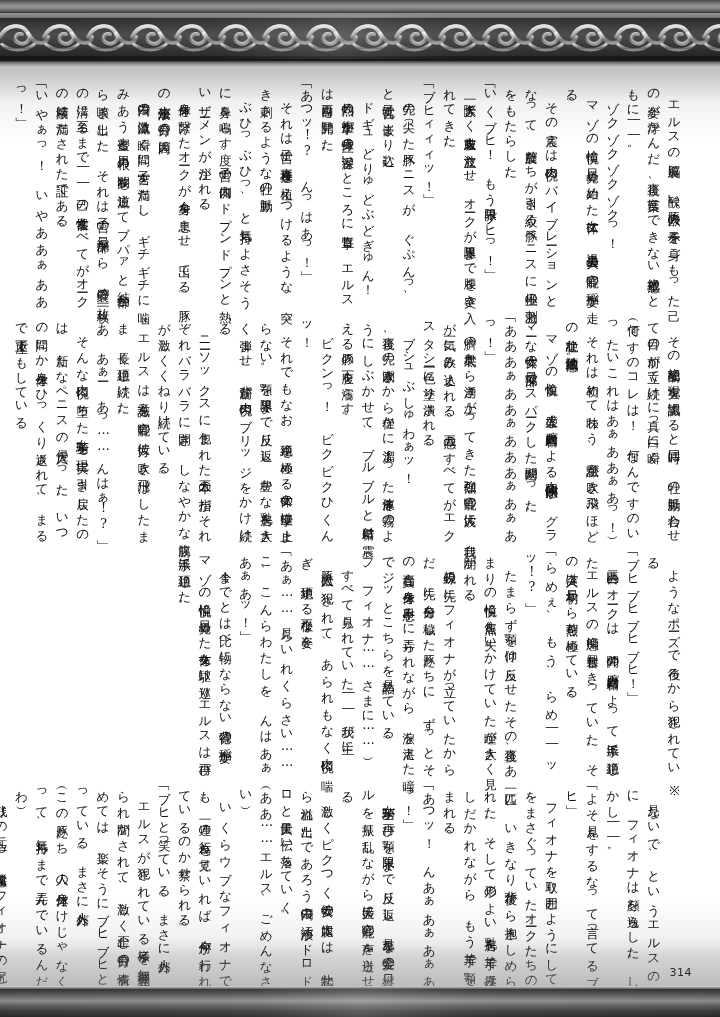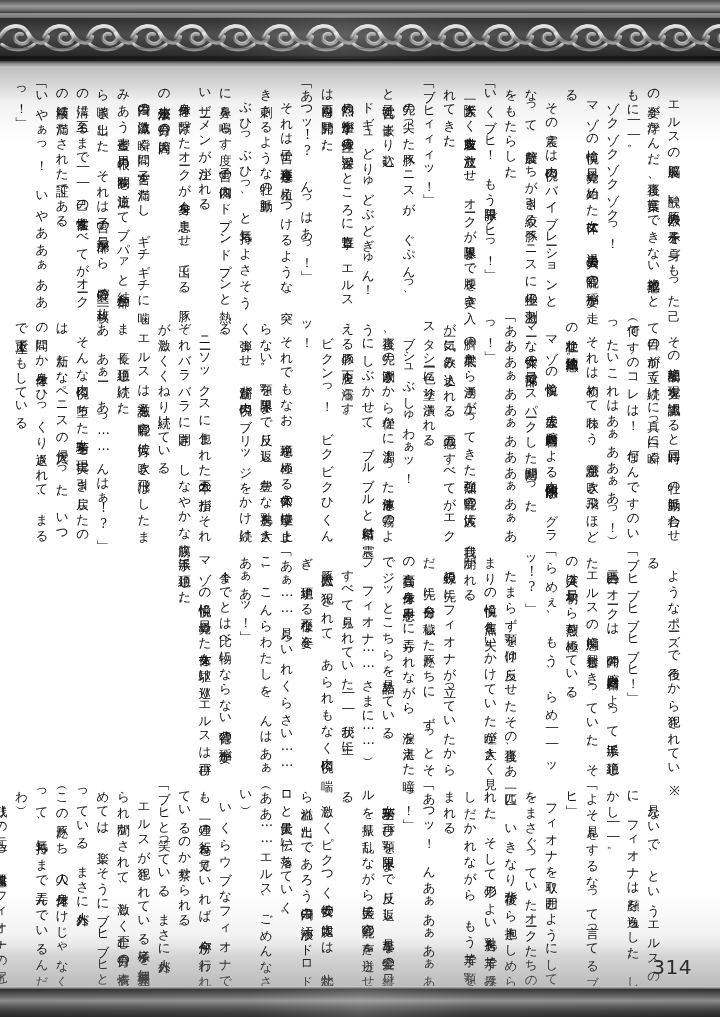--- a/index.html
+++ b/index.html
@@ -127,21 +127,21 @@
   #block2 { right: 36px; top: 314px; height: 222px; width: 648px; }
   #block3 { right: 36px; top: 548px; height: 222px; width: 648px; }
   #block4 { right: 36px; top: 782px; height: 200px; width: 648px; }
 
   
   .page-number {
     position: absolute;
     right: 28px;
     bottom: 38px;
     font-family: "DejaVu Sans", "Liberation Sans", sans-serif;
-    font-size: 20px;
+    font-size: 11px;
     color: #2a2a2a;
     letter-spacing: 0.5px;
   }
 
   
   .paper-top-shade {
     position: absolute;
     left: 0; right: 0;
     top: 68px;
     height: 34px;

